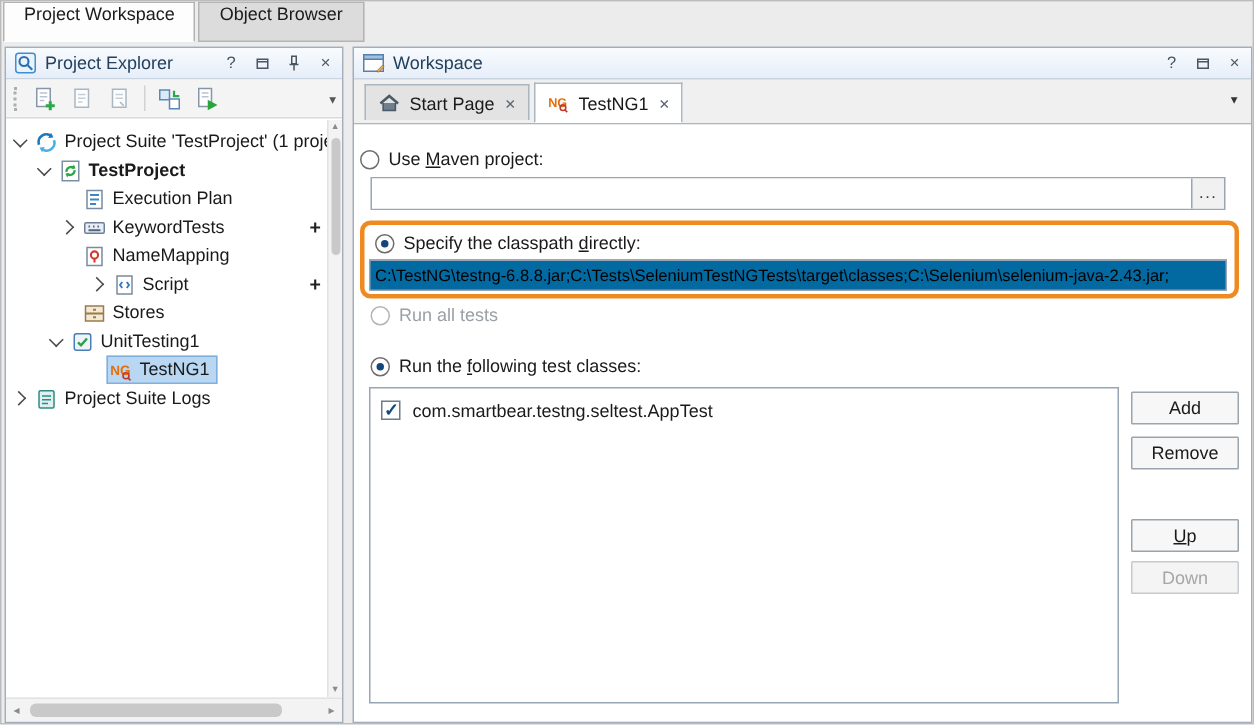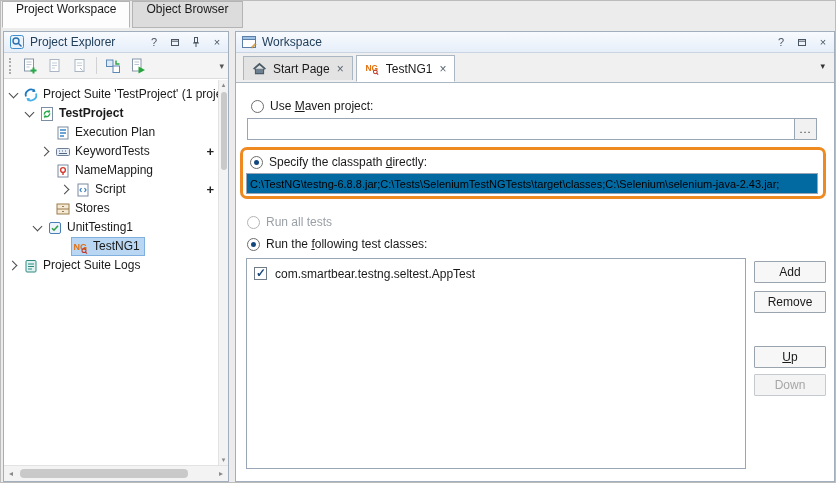--- a/index.html
+++ b/index.html
@@ -60,29 +60,29 @@
 
   
   .content{position:absolute;top:51px;left:0;right:0;bottom:0;background:#fff}
   .radiorow{position:absolute;display:flex;align-items:center;gap:6px;height:16px;cursor:default}
   .radio{width:13px;height:13px;border:1px solid #6d6d6d;border-radius:50%;background:#fff;position:relative;flex:none}
   .radio.checked::after{content:"";position:absolute;inset:3px;border-radius:50%;background:#14467e}
   .radio.disabled{border-color:#b4b4b4}
   .rlabel{white-space:nowrap}
   .mn{text-decoration:underline}
   .disabledtext{color:#9aa0a6}
-  #maven-row{left:15px;top:15px}
+  #maven-row{left:4px;top:15px}
   #maven-field{position:absolute;left:11px;top:35px;width:570px;height:22px;border:1px solid #98a5b4;background:#fff;display:flex}
   #maven-input{flex:1;border:none;outline:none;font:inherit;padding:0 4px;background:#fff}
   #browse-btn{width:22px;border-left:1px solid #98a5b4;background:#f1f1f1;display:flex;align-items:center;justify-content:center;font-size:11px;color:#333;letter-spacing:1px}
   #orange-box{position:absolute;left:4px;top:64px;width:586px;height:52px;border:3px solid #ee8a1f;border-radius:7px;pointer-events:none;z-index:3}
   #classpath-row{left:14px;top:71px}
   #classpath-field{position:absolute;left:10px;top:90px;width:572px;height:21px;border:1px solid #98a5b4;background:#0369a1}
   #classpath-input{width:100%;height:100%;border:none;outline:none;font-family:"Liberation Sans",sans-serif;font-size:11px;padding:0 3px;color:#000;background:transparent}
-  #runall-row{left:11px;top:131px}
+  #runall-row{left:11px;top:119px}
   #runclasses-row{left:11px;top:153px}
   #list-box{position:absolute;left:10px;top:175px;width:500px;height:211px;border:1px solid #98a5b4;background:#fff;padding-top:4px}
   .lrow{display:flex;align-items:center;gap:8px;height:21px;padding:0 7px;cursor:default}
   .cb{width:13px;height:13px;border:1px solid #6f7b87;background:#fff;position:relative;flex:none}
   .cb.checked::after{content:"\2713";position:absolute;left:1px;top:-2px;font-size:12px;font-weight:bold;color:#17477c}
   .btn{position:absolute;left:518px;width:72px;height:22px;display:flex;align-items:center;justify-content:center;background:#f7f7f7;border:1px solid #9aa4ae;border-radius:1px;cursor:default}
   #btn-add{top:178px}
   #btn-remove{top:208px}
   #btn-up{top:263px}
   #btn-down{top:291px;color:#a6a6a6;border-color:#c4cad0;background:#f4f4f4}

